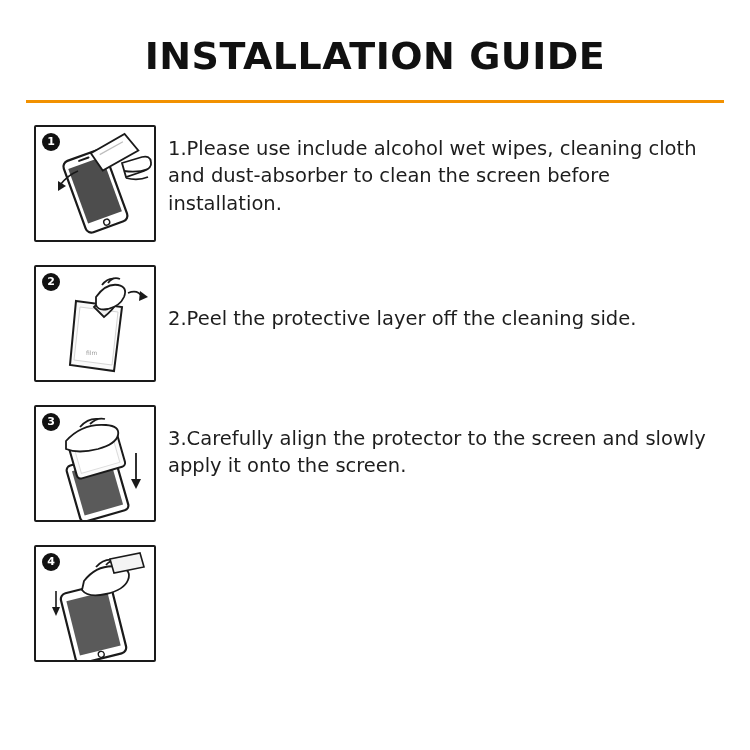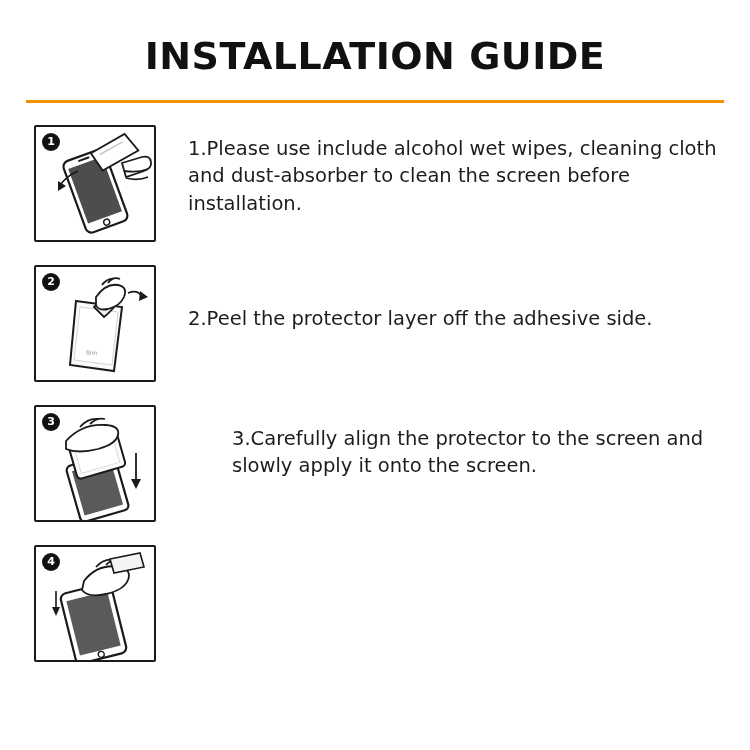--- a/index.html
+++ b/index.html
@@ -76,32 +76,32 @@
     font-size: 11px;
     font-weight: bold;
     line-height: 18px;
     text-align: center;
     font-family: "DejaVu Sans", sans-serif;
     z-index: 3;
   }
 
   .text {
     flex: 1 1 auto;
-    padding-left: 32px;
+    padding-left: 12px;
     font-size: 19.5px;
     line-height: 1.42;
     color: #1d1d1d;
     font-family: "DejaVu Sans", sans-serif;
   }
   .text .num {
     
   }
   .step-1 .text { padding-top: 10px; }
   .step-2 .text { padding-top: 40px; }
-  .step-3 .text { padding-top: 20px; margin-left: 44px; }
+  .step-3 .text { padding-top: 20px; }
   .step-4 .text { padding-top: 18px; }
 </style>
 </head>
 <body>
 
 <div class="page">
 
   <h1 class="title">INSTALLATION GUIDE</h1>
   <div class="rule"></div>
 
@@ -156,21 +156,21 @@
             <path d="M60 30 q10 -14 22 -12 q10 2 6 12 q-4 9 -16 12 q-10 2 -12 -4 z"></path>
             <path d="M66 18 q6 -8 14 -6"></path>
             <path d="M72 16 q5 -7 12 -4"></path>
           </g>
 
           <path d="M92 26 q10 -4 14 4" fill="none" stroke="#1a1a1a" stroke-width="1.6"></path>
           <polygon points="104,24 112,30 103,34" fill="#1a1a1a"></polygon>
         </svg>
       </div>
       <div class="text">
-        <span class="num">2.</span><span>Peel the protector layer off the adhesive side.</span>
+        <span class="num">2.</span><span>Peel the protective layer off the cleaning side.</span>
       </div>
     </li>
 
     <li class="step step-3">
       <div class="thumb">
         <div class="badge">3</div>
         <svg viewBox="0 0 118 113">
 
           <g transform="rotate(-16 60 72)">
             <rect x="34" y="52" width="50" height="58" rx="5" fill="#ffffff" stroke="#1a1a1a" stroke-width="2.2"></rect>

